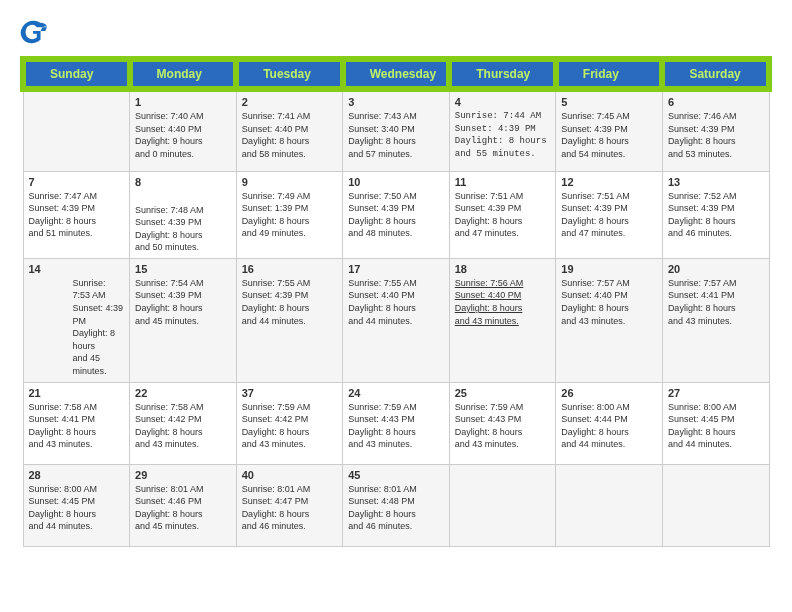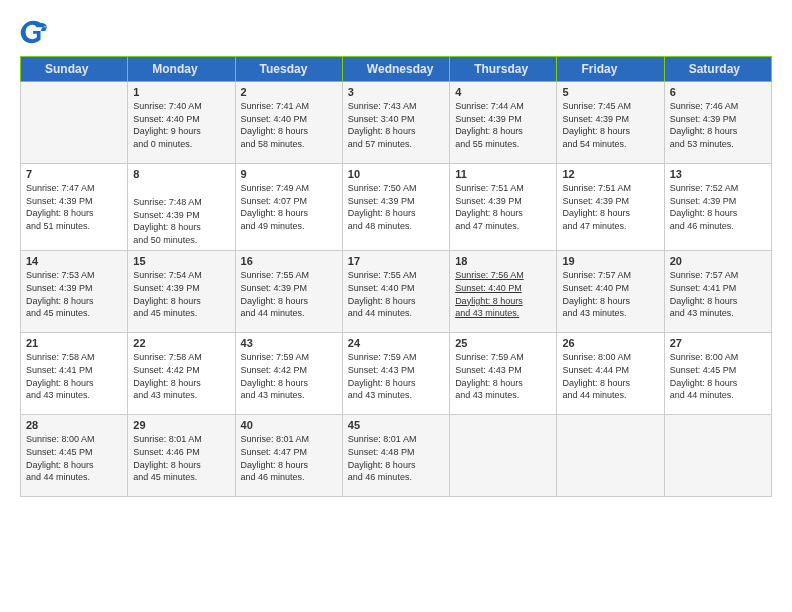--- a/index.html
+++ b/index.html
@@ -49,26 +49,26 @@
       font-size: 14px;
       color: #555;
     }
     .calendar {
       width: 100%;
       border-collapse: collapse;
       table-layout: fixed;
     }
     .calendar th {
       background-color: #2a6bbf;
-      color: #e5e5e5;
+      color: #bef264;
       font-size: 12px;
       font-weight: bold;
       padding: 5px 24px;
       text-align: left;
-      border: 1px solid #84cc16;
+      border: 6px solid #84cc16;
     }
     .calendar td {
       vertical-align: top;
       border: 1px solid #ccc;
       padding: 4px 5px;
       font-size: 9.5px;
       color: #333;
       width: 14.28%;
       height: 82px;
     }
@@ -149,21 +149,21 @@
           </td>
           <td>
             <span class="day-number">3</span>
             <div class="day-info" style="white-space: pre-line;">Sunrise: 7:43 AM
 Sunset: 3:40 PM
 Daylight: 8 hours
 and 57 minutes.</div>
           </td>
           <td>
             <span class="day-number">4</span>
-            <div class="day-info" style="white-space: pre-line;">Sunrise: 7:44 AM
+            <div class="day-info" style="white-space: pre-line; font-family: Liberation Mono, monospace;">Sunrise: 7:44 AM
 Sunset: 4:39 PM
 Daylight: 8 hours
 and 55 minutes.</div>
           </td>
           <td>
             <span class="day-number">5</span>
             <div class="day-info" style="white-space: pre-line;">Sunrise: 7:45 AM
 Sunset: 4:39 PM
 Daylight: 8 hours
 and 54 minutes.</div>
@@ -187,21 +187,21 @@
           <td>
             <span class="day-number">8</span>
             <div class="day-info" style="white-space: pre-line; margin-top: 16px;">Sunrise: 7:48 AM
 Sunset: 4:39 PM
 Daylight: 8 hours
 and 50 minutes.</div>
           </td>
           <td>
             <span class="day-number">9</span>
             <div class="day-info" style="white-space: pre-line;">Sunrise: 7:49 AM
-Sunset: 4:07 PM
+Sunset: 1:39 PM
 Daylight: 8 hours
 and 49 minutes.</div>
           </td>
           <td>
             <span class="day-number">10</span>
             <div class="day-info" style="white-space: pre-line;">Sunrise: 7:50 AM
 Sunset: 4:39 PM
 Daylight: 8 hours
 and 48 minutes.</div>
           </td>
@@ -223,21 +223,21 @@
             <span class="day-number">13</span>
             <div class="day-info" style="white-space: pre-line;">Sunrise: 7:52 AM
 Sunset: 4:39 PM
 Daylight: 8 hours
 and 46 minutes.</div>
           </td>
         </tr>
         <tr class="week-row">
           <td>
             <span class="day-number">14</span>
-            <div class="day-info" style="white-space: pre-line;">Sunrise: 7:53 AM
+            <div class="day-info" style="white-space: pre-line; margin-left: 44px;">Sunrise: 7:53 AM
 Sunset: 4:39 PM
 Daylight: 8 hours
 and 45 minutes.</div>
           </td>
           <td>
             <span class="day-number">15</span>
             <div class="day-info" style="white-space: pre-line;">Sunrise: 7:54 AM
 Sunset: 4:39 PM
 Daylight: 8 hours
 and 45 minutes.</div>
@@ -287,21 +287,21 @@
 and 43 minutes.</div>
           </td>
           <td>
             <span class="day-number">22</span>
             <div class="day-info" style="white-space: pre-line;">Sunrise: 7:58 AM
 Sunset: 4:42 PM
 Daylight: 8 hours
 and 43 minutes.</div>
           </td>
           <td>
-            <span class="day-number">43</span>
+            <span class="day-number">37</span>
             <div class="day-info" style="white-space: pre-line;">Sunrise: 7:59 AM
 Sunset: 4:42 PM
 Daylight: 8 hours
 and 43 minutes.</div>
           </td>
           <td>
             <span class="day-number">24</span>
             <div class="day-info" style="white-space: pre-line;">Sunrise: 7:59 AM
 Sunset: 4:43 PM
 Daylight: 8 hours

